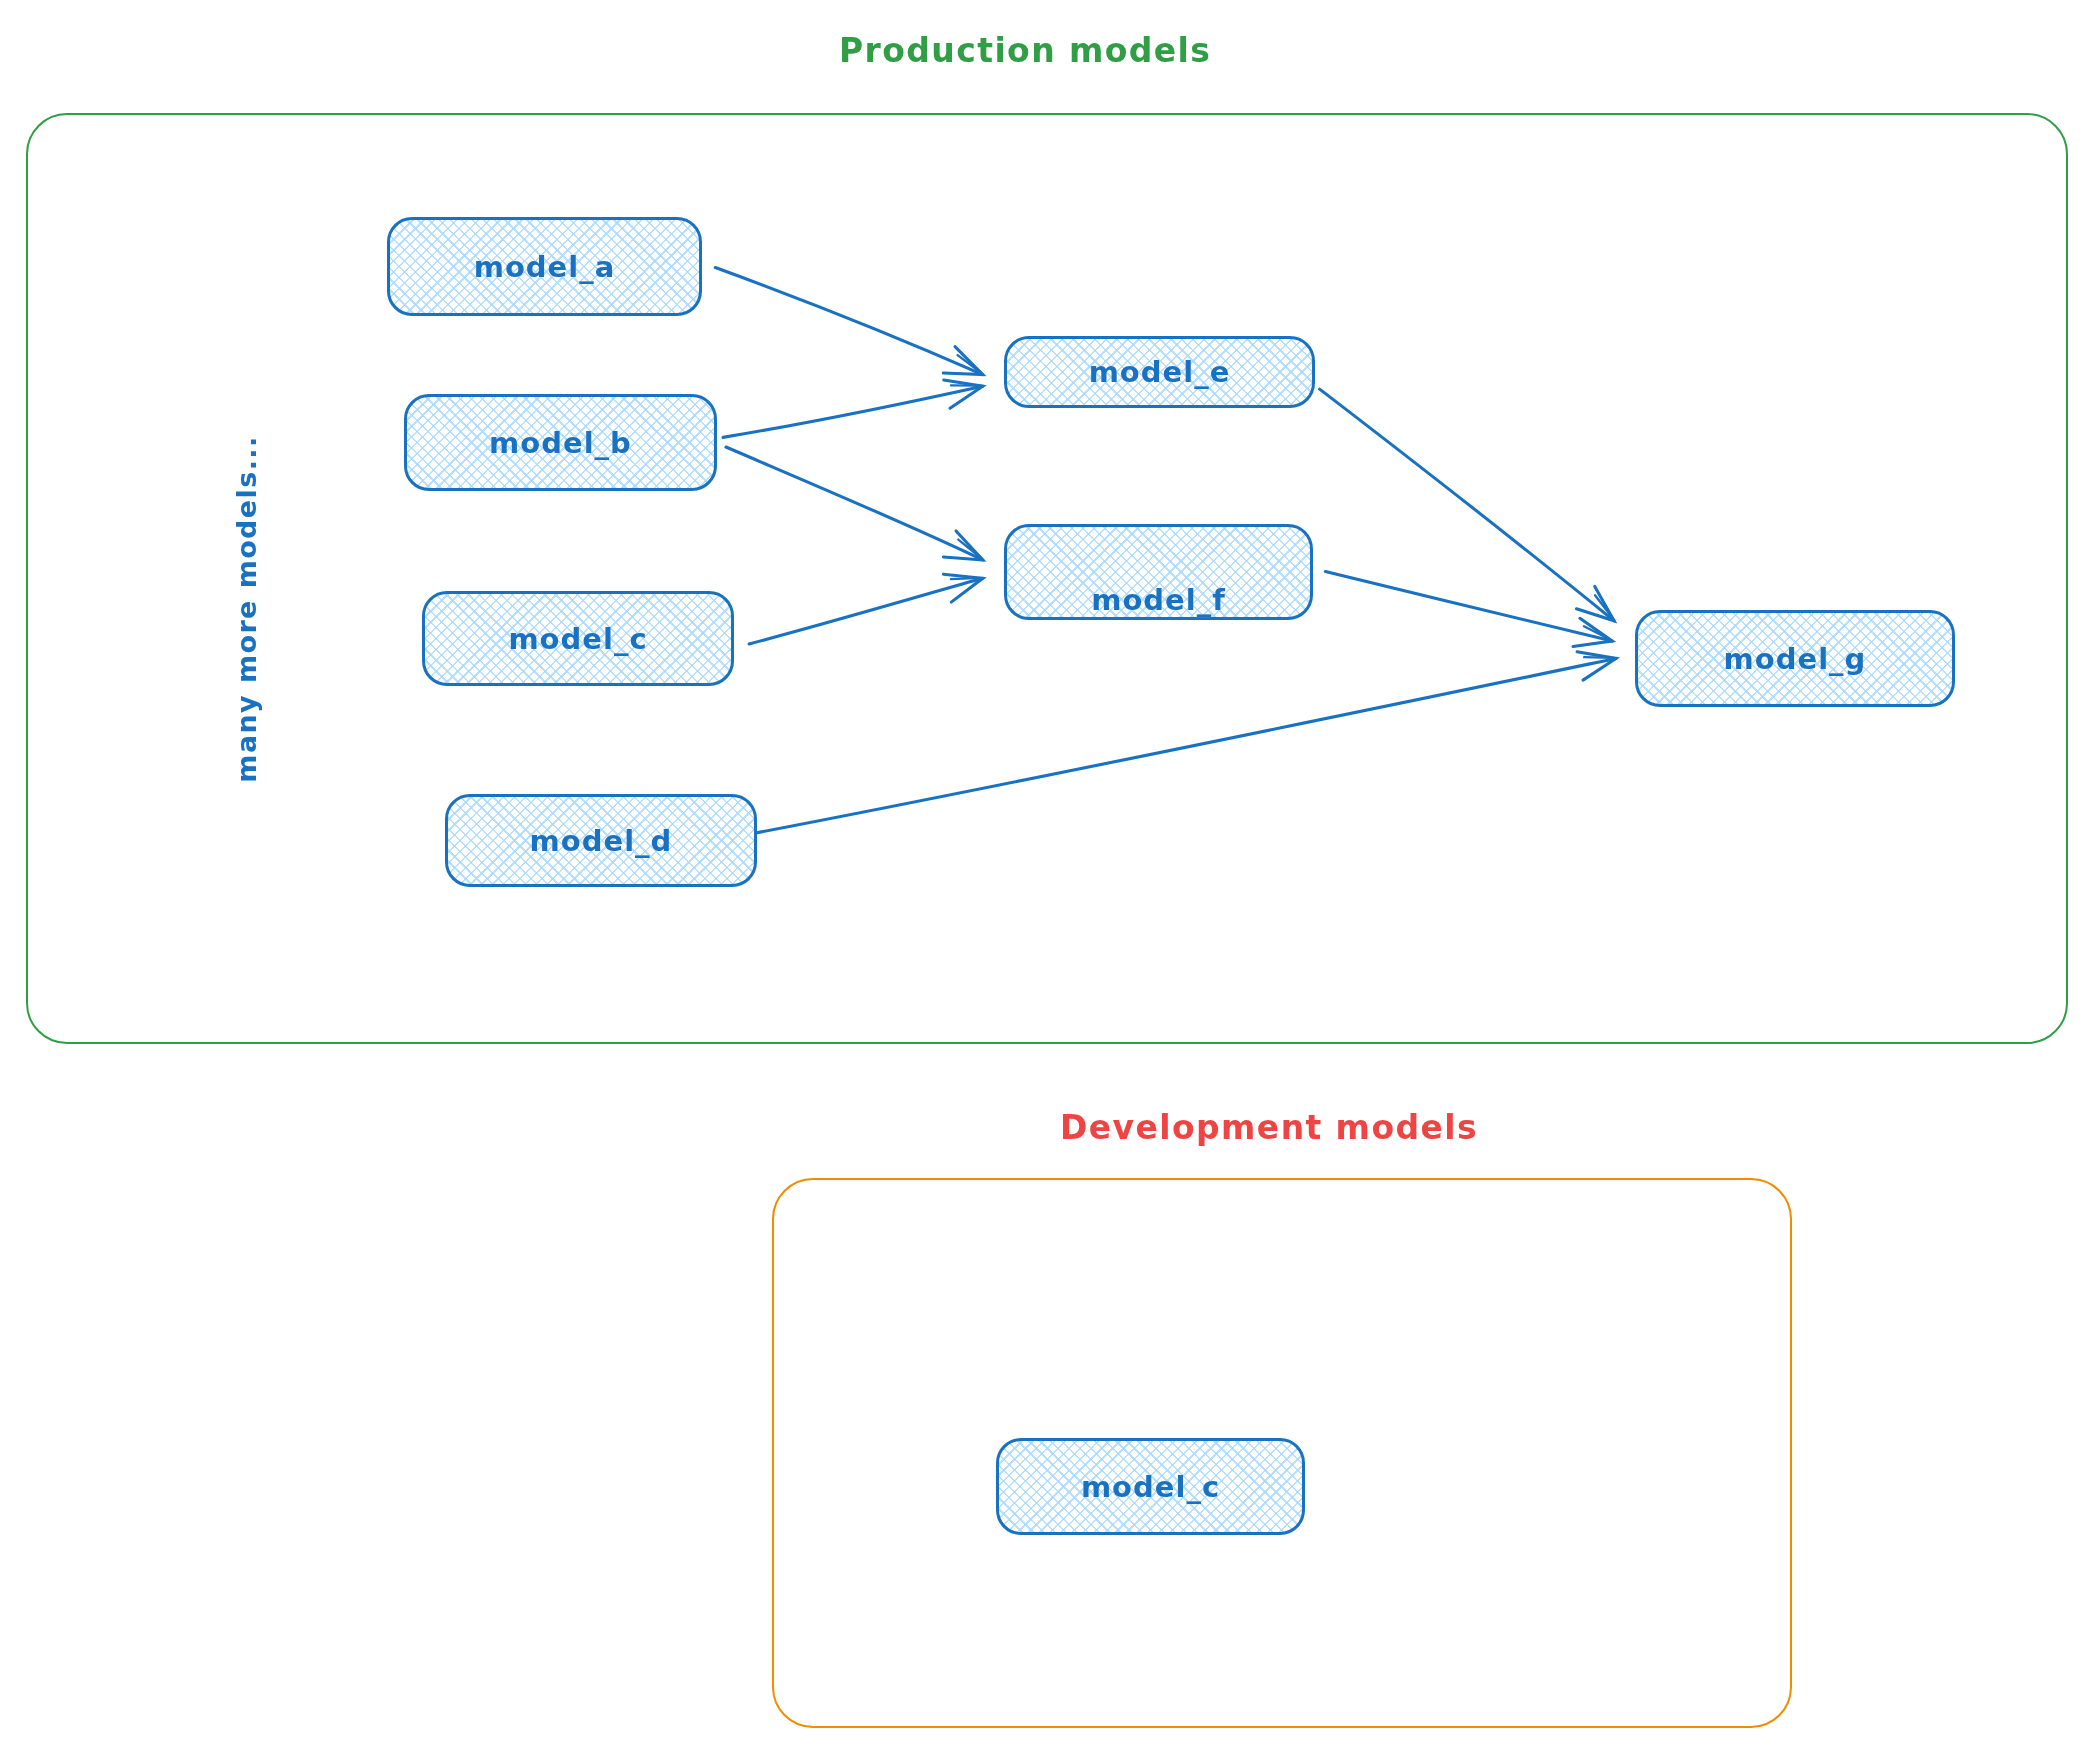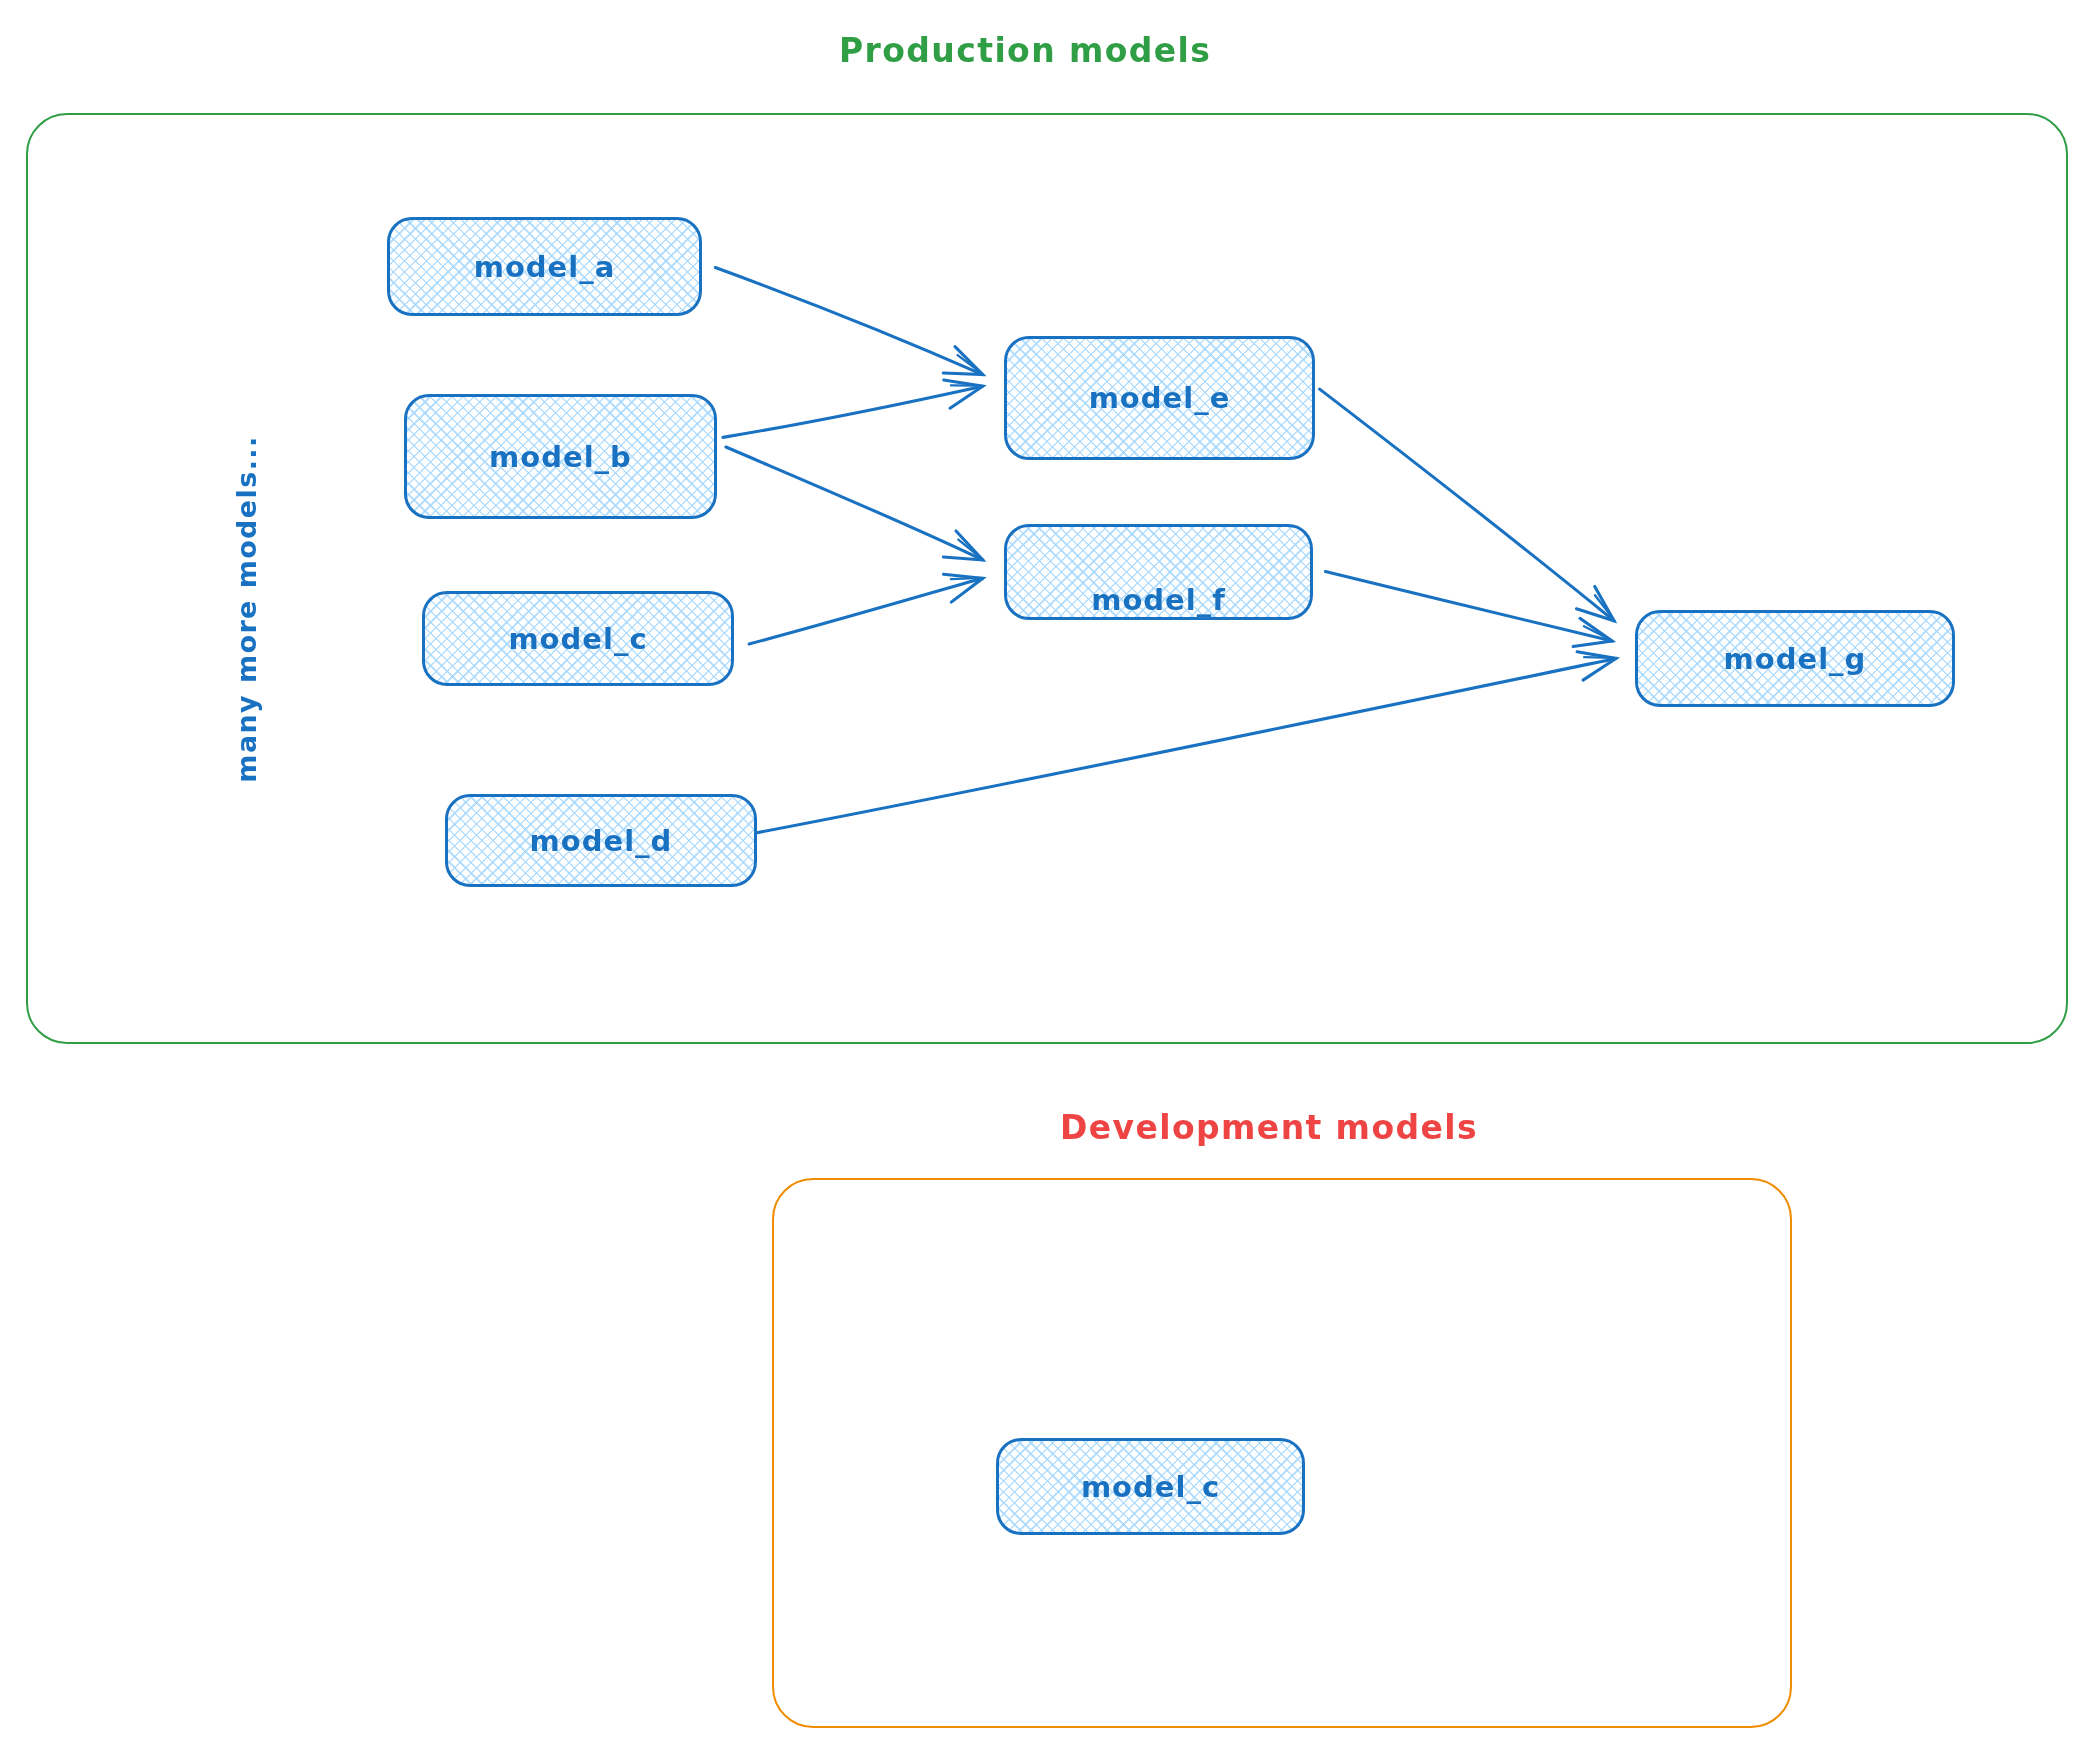--- a/index.html
+++ b/index.html
@@ -94,33 +94,33 @@
   <path class="edge" d="M776 667 C 860 645, 950 618, 1018 599" marker-end="url(#ah)"></path>
   <path class="edge" d="M1367 403 C 1470 482, 1580 568, 1672 643" marker-end="url(#ah)"></path>
   <path class="edge" d="M1373 592 C 1470 616, 1580 642, 1670 664" marker-end="url(#ah)"></path>
   <path class="edge" d="M761 867 C 1050 812, 1400 739, 1674 682" marker-end="url(#ah)"></path>
 </svg>
 
 <div class="node" style="left:387px;top:217px;width:315px;height:99px;">
   <span class="node-label">model_a</span>
 </div>
 
-<div class="node" style="left:404px;top:394px;width:313px;height:125px;">
+<div class="node" style="left:404px;top:394px;width:313px;height:97px;">
   <span class="node-label">model_b</span>
 </div>
 
 <div class="node" style="left:422px;top:591px;width:312px;height:95px;">
   <span class="node-label">model_c</span>
 </div>
 
 <div class="node" style="left:417px;top:794px;width:312px;height:93px;margin-left:28px;">
   <span class="node-label">model_d</span>
 </div>
 
-<div class="node" style="left:1004px;top:336px;width:311px;height:124px;">
+<div class="node" style="left:1004px;top:336px;width:311px;height:72px;">
   <span class="node-label">model_e</span>
 </div>
 
 <div class="node" style="left:1004px;top:524px;width:309px;height:96px;align-items:flex-end;">
   <span class="node-label">model_f</span>
 </div>
 
 <div class="node" style="left:1635px;top:610px;width:320px;height:97px;">
   <span class="node-label">model_g</span>
 </div>

